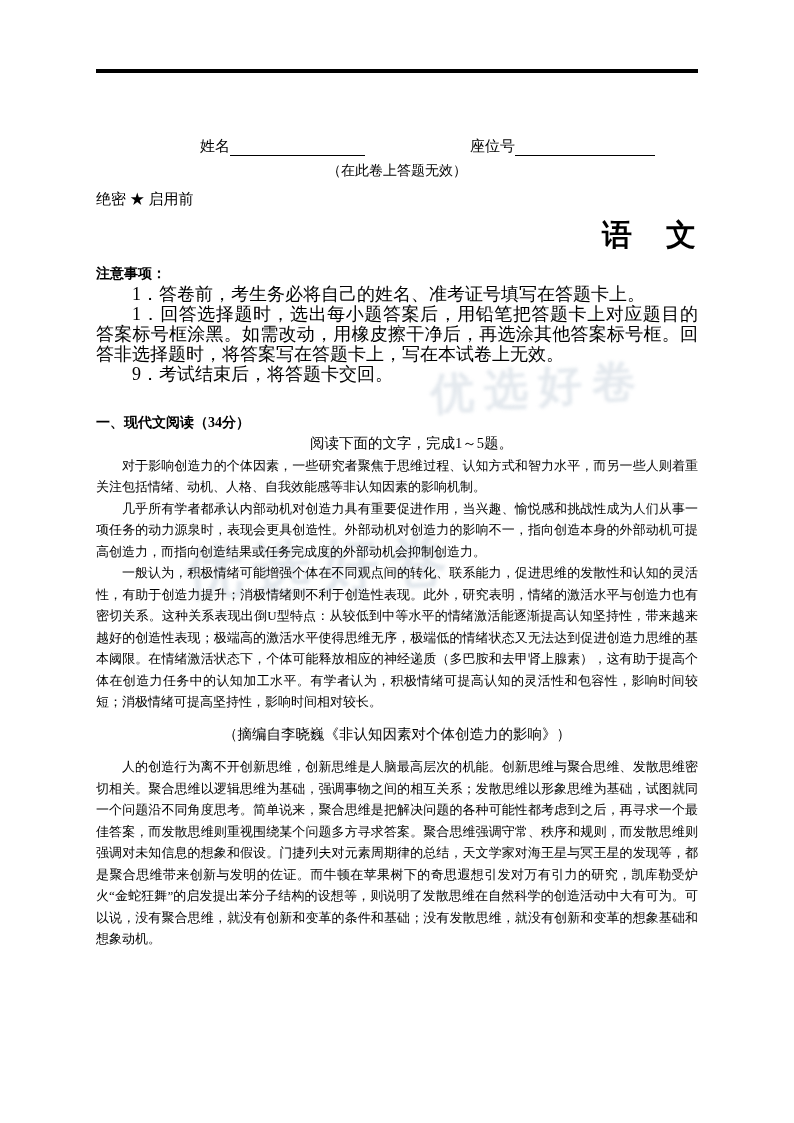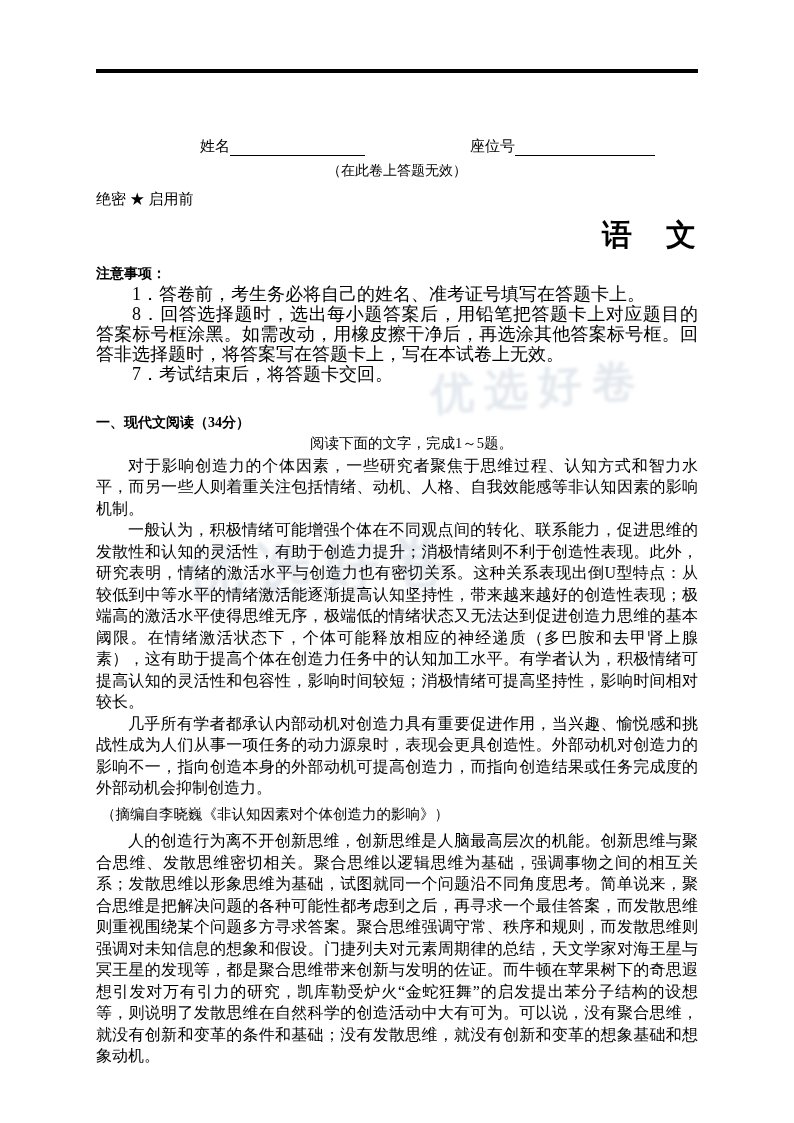--- a/index.html
+++ b/index.html
@@ -84,32 +84,32 @@
     line-height: 21.5px;
     text-align: center;
   }
   .material-label {
     font-size: 14.5px;
     font-weight: bold;
     text-indent: 2em;
     line-height: 21.5px;
   }
   .body-para {
-    font-size: 16px;
+    font-size: 13px;
     line-height: 21.5px;
     text-indent: 2em;
     text-align: justify;
     text-justify: inter-character;
     margin: 0;
   }
   .attribution {
     font-size: 14.5px;
     line-height: 21.5px;
-    text-align: left;
-    margin: 5px;
+    text-align: center;
+    margin: 11px;
   }
   .watermark {
     position: absolute;
     z-index: 1;
     color: rgba(120, 145, 170, 0.20);
     font-weight: bold;
     letter-spacing: 10px;
     filter: blur(1.5px);
     pointer-events: none;
     white-space: nowrap;
@@ -145,26 +145,26 @@
   </div>
 
   <div class="invalid-note">（在此卷上答题无效）</div>
 
   <div class="secrecy">绝密 ★ 启用前</div>
 
   <div class="paper-title">语　文</div>
 
   <div class="notice-title">注意事项：</div>
   <p class="notice-item">1．答卷前，考生务必将自己的姓名、准考证号填写在答题卡上。</p>
-  <p class="notice-item">8．回答选择题时，选出每小题答案后，用铅笔把答题卡上对应题目的答案标号框涂黑。如需改动，用橡皮擦干净后，再选涂其他答案标号框。回答非选择题时，将答案写在答题卡上，写在本试卷上无效。</p>
-  <p class="notice-item">7．考试结束后，将答题卡交回。</p>
+  <p class="notice-item">1．回答选择题时，选出每小题答案后，用铅笔把答题卡上对应题目的答案标号框涂黑。如需改动，用橡皮擦干净后，再选涂其他答案标号框。回答非选择题时，将答案写在答题卡上，写在本试卷上无效。</p>
+  <p class="notice-item">9．考试结束后，将答题卡交回。</p>
 
   <div class="section-heading">一、现代文阅读（34分）</div>
   <div class="instruction">阅读下面的文字，完成1～5题。</div>
 
   <p class="body-para">对于影响创造力的个体因素，一些研究者聚焦于思维过程、认知方式和智力水平，而另一些人则着重关注包括情绪、动机、人格、自我效能感等非认知因素的影响机制。</p>
+  <p class="body-para">几乎所有学者都承认内部动机对创造力具有重要促进作用，当兴趣、愉悦感和挑战性成为人们从事一项任务的动力源泉时，表现会更具创造性。外部动机对创造力的影响不一，指向创造本身的外部动机可提高创造力，而指向创造结果或任务完成度的外部动机会抑制创造力。</p>
   <p class="body-para">一般认为，积极情绪可能增强个体在不同观点间的转化、联系能力，促进思维的发散性和认知的灵活性，有助于创造力提升；消极情绪则不利于创造性表现。此外，研究表明，情绪的激活水平与创造力也有密切关系。这种关系表现出倒U型特点：从较低到中等水平的情绪激活能逐渐提高认知坚持性，带来越来越好的创造性表现；极端高的激活水平使得思维无序，极端低的情绪状态又无法达到促进创造力思维的基本阈限。在情绪激活状态下，个体可能释放相应的神经递质（多巴胺和去甲肾上腺素），这有助于提高个体在创造力任务中的认知加工水平。有学者认为，积极情绪可提高认知的灵活性和包容性，影响时间较短；消极情绪可提高坚持性，影响时间相对较长。</p>
-  <p class="body-para">几乎所有学者都承认内部动机对创造力具有重要促进作用，当兴趣、愉悦感和挑战性成为人们从事一项任务的动力源泉时，表现会更具创造性。外部动机对创造力的影响不一，指向创造本身的外部动机可提高创造力，而指向创造结果或任务完成度的外部动机会抑制创造力。</p>
   <p class="attribution">（摘编自李晓巍《非认知因素对个体创造力的影响》）</p>
 
   <p class="body-para">人的创造行为离不开创新思维，创新思维是人脑最高层次的机能。创新思维与聚合思维、发散思维密切相关。聚合思维以逻辑思维为基础，强调事物之间的相互关系；发散思维以形象思维为基础，试图就同一个问题沿不同角度思考。简单说来，聚合思维是把解决问题的各种可能性都考虑到之后，再寻求一个最佳答案，而发散思维则重视围绕某个问题多方寻求答案。聚合思维强调守常、秩序和规则，而发散思维则强调对未知信息的想象和假设。门捷列夫对元素周期律的总结，天文学家对海王星与冥王星的发现等，都是聚合思维带来创新与发明的佐证。而牛顿在苹果树下的奇思遐想引发对万有引力的研究，凯库勒受炉火“金蛇狂舞”的启发提出苯分子结构的设想等，则说明了发散思维在自然科学的创造活动中大有可为。可以说，没有聚合思维，就没有创新和变革的条件和基础；没有发散思维，就没有创新和变革的想象基础和想象动机。</p>
 
 </div>
 
 </body></html>

